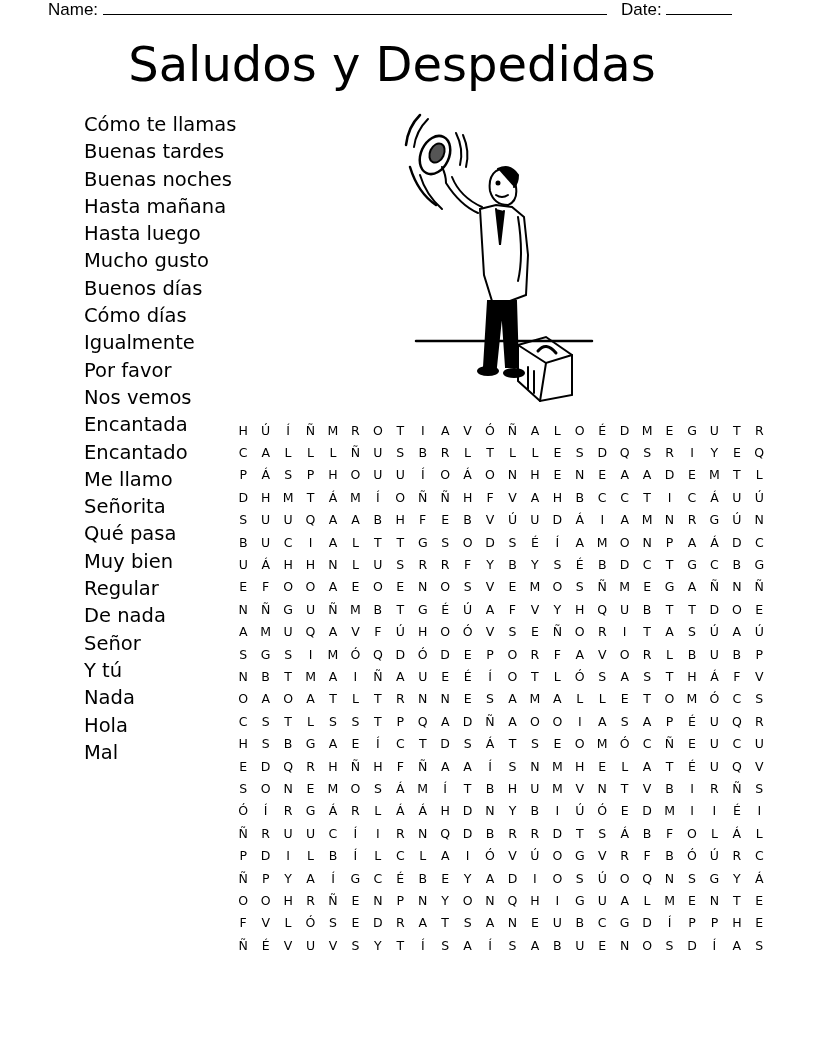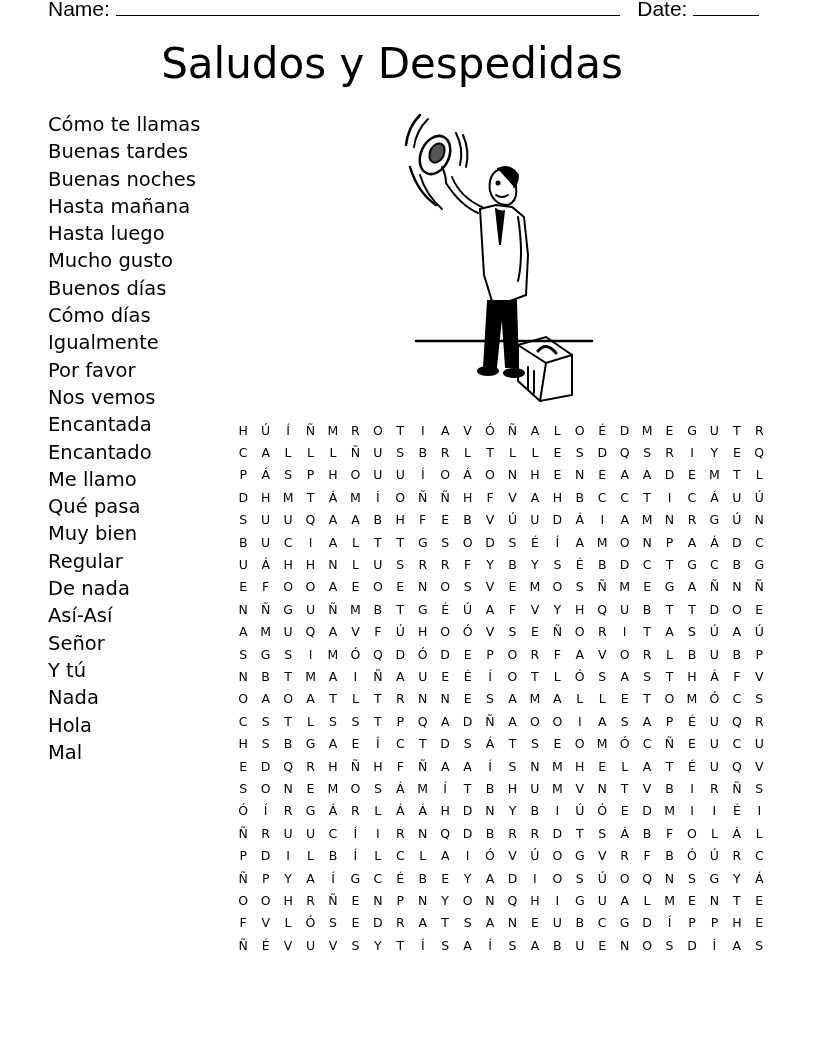--- a/index.html
+++ b/index.html
@@ -1,21 +1,21 @@
 <!DOCTYPE html>
 <html><head>
 <meta charset="utf-8">
 <style>
   html, body { margin: 0; padding: 0; background: #ffffff; }
   body { width: 816px; height: 1056px; position: relative; overflow: hidden; color: #000; }
-  .header-line { position: absolute; top: 0; left: 48px; font-family: "Liberation Sans", sans-serif; font-size: 21px; line-height: 18px; white-space: pre; }
+  .header-line { position: absolute; top: 0; left: 48px; font-family: "Liberation Sans", sans-serif; font-size: 17px; line-height: 18px; white-space: pre; }
   .header-line .blank { display: inline-block; border-bottom: 1px solid #000; height: 14px; vertical-align: baseline; }
-  .title { position: absolute; top: 34px; left: 0; width: 784px; text-align: center; font-family: "DejaVu Sans", sans-serif; font-size: 42px; line-height: 60px; letter-spacing: 0px; }
+  .title { position: absolute; top: 34px; left: 0; width: 784px; text-align: center; font-family: "DejaVu Sans", sans-serif; font-size: 48px; line-height: 60px; letter-spacing: 0px; }
   .wordlist { position: absolute; top: 111px; left: 48px; font-family: "DejaVu Sans", sans-serif; font-size: 19.5px; }
-  .wordlist .word { height: 27.3px; line-height: 27.3px; white-space: nowrap; }
+  .wordlist .word { height: 27.3px; line-height: 27.3px; white-space: nowrap; margin-left: 36px; }
   .illustration { position: absolute; left: 400px; top: 105px; width: 200px; height: 300px; }
   .grid { position: absolute; left: 232px; top: 419px; font-family: "DejaVu Sans", sans-serif; font-size: 12.5px; }
   .grid .row { display: flex; height: 22.4px; align-items: center; }
   .grid .cell { width: 22.45px; text-align: center; }
 </style>
 </head>
 <body>
 
 <div class="header-line"><span>Name:</span> <span class="blank" style="width:504px;"></span>   <span>Date:</span> <span class="blank" style="width:66px;"></span></div>
 
@@ -29,25 +29,25 @@
     <div class="word">Hasta luego</div>
     <div class="word">Mucho gusto</div>
     <div class="word">Buenos días</div>
     <div class="word">Cómo días</div>
     <div class="word">Igualmente</div>
     <div class="word">Por favor</div>
     <div class="word">Nos vemos</div>
     <div class="word">Encantada</div>
     <div class="word">Encantado</div>
     <div class="word">Me llamo</div>
+    <div class="word">Señorita</div>
     <div class="word">Qué pasa</div>
     <div class="word">Muy bien</div>
     <div class="word">Regular</div>
     <div class="word">De nada</div>
-    <div class="word">Así-Así</div>
     <div class="word">Señor</div>
     <div class="word">Y tú</div>
     <div class="word">Nada</div>
     <div class="word">Hola</div>
     <div class="word">Mal</div>
   </div>
 
 <div class="illustration">
   <svg width="200" height="300" viewBox="0 0 200 300">
     <g fill="none" stroke="#000" stroke-width="2" stroke-linecap="round">

